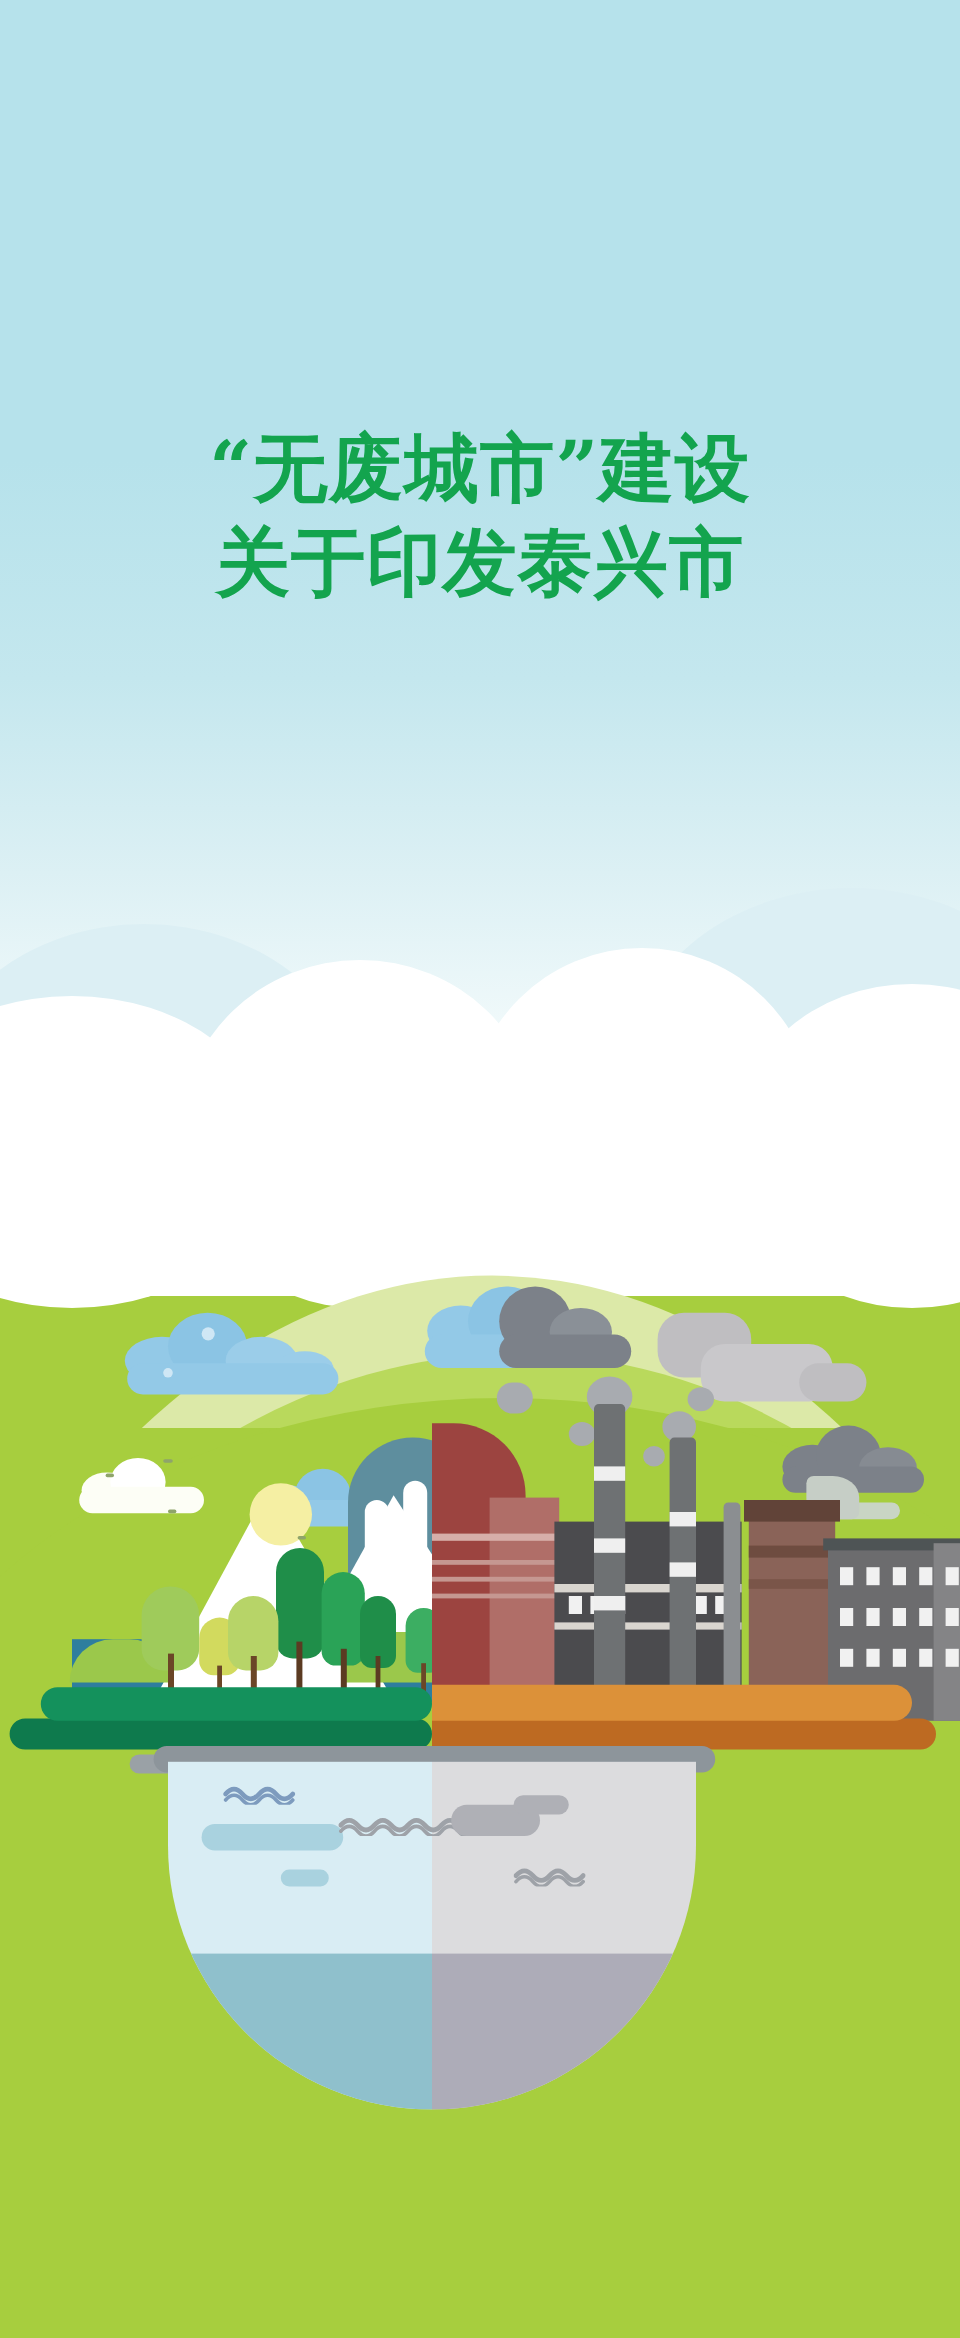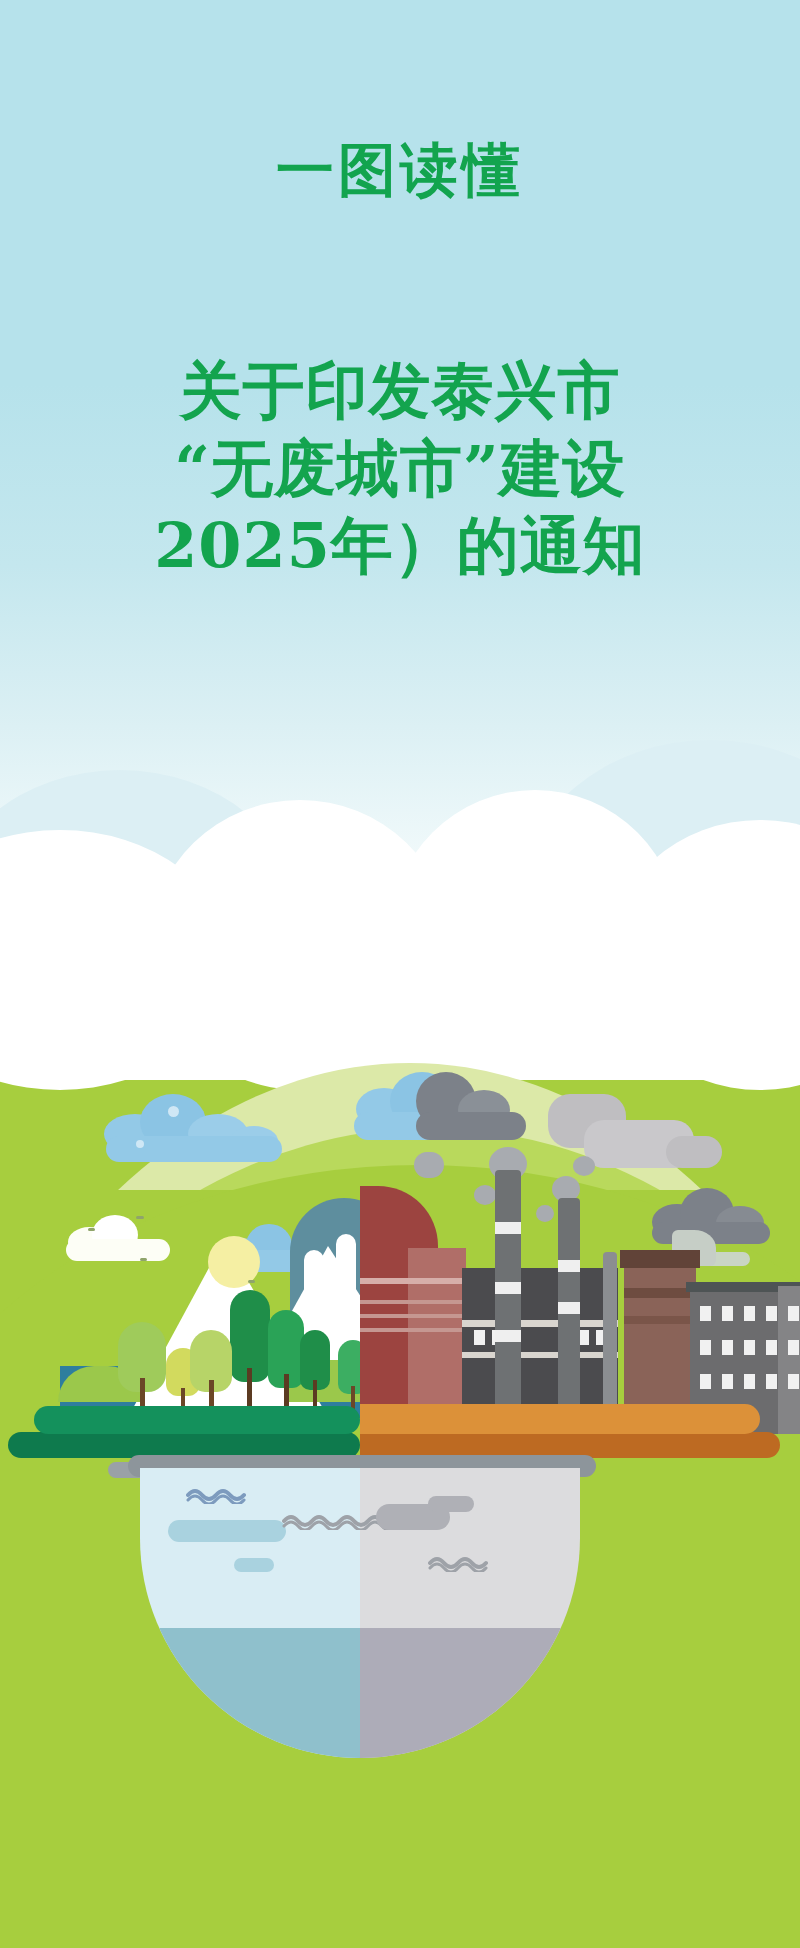--- a/index.html
+++ b/index.html
@@ -298,20 +298,18 @@
       <svg class="wave" style="left:288px;top:86px;" width="60" height="18" viewBox="0 0 60 18">
         <path d="M2 9 Q9 1 16 9 T30 9 T44 9 T58 9" stroke="#9EA2A8" stroke-width="4" fill="none" stroke-linecap="round"></path>
         <path d="M2 14 Q9 6 16 14 T30 14 T44 14 T58 14" stroke="#9EA2A8" stroke-width="3" fill="none" stroke-linecap="round"></path>
       </svg>
       <span class="blob" style="left:236px;top:36px;width:74px;height:26px;background:#AFB0B6;"></span>
       <span class="blob" style="left:288px;top:28px;width:46px;height:16px;background:#AFB0B6;"></span>
     </div>
 
   </div>
 
-  <div class="kicker">一图读懂</div>
   <div class="headline">
+    <div>“无废城市”建设</div>
     <div>关于印发泰兴市</div>
-    <div>“无废城市”建设</div>
-    <div>2025年）的通知</div>
   </div>
 
 </div>
 
 </body></html>

